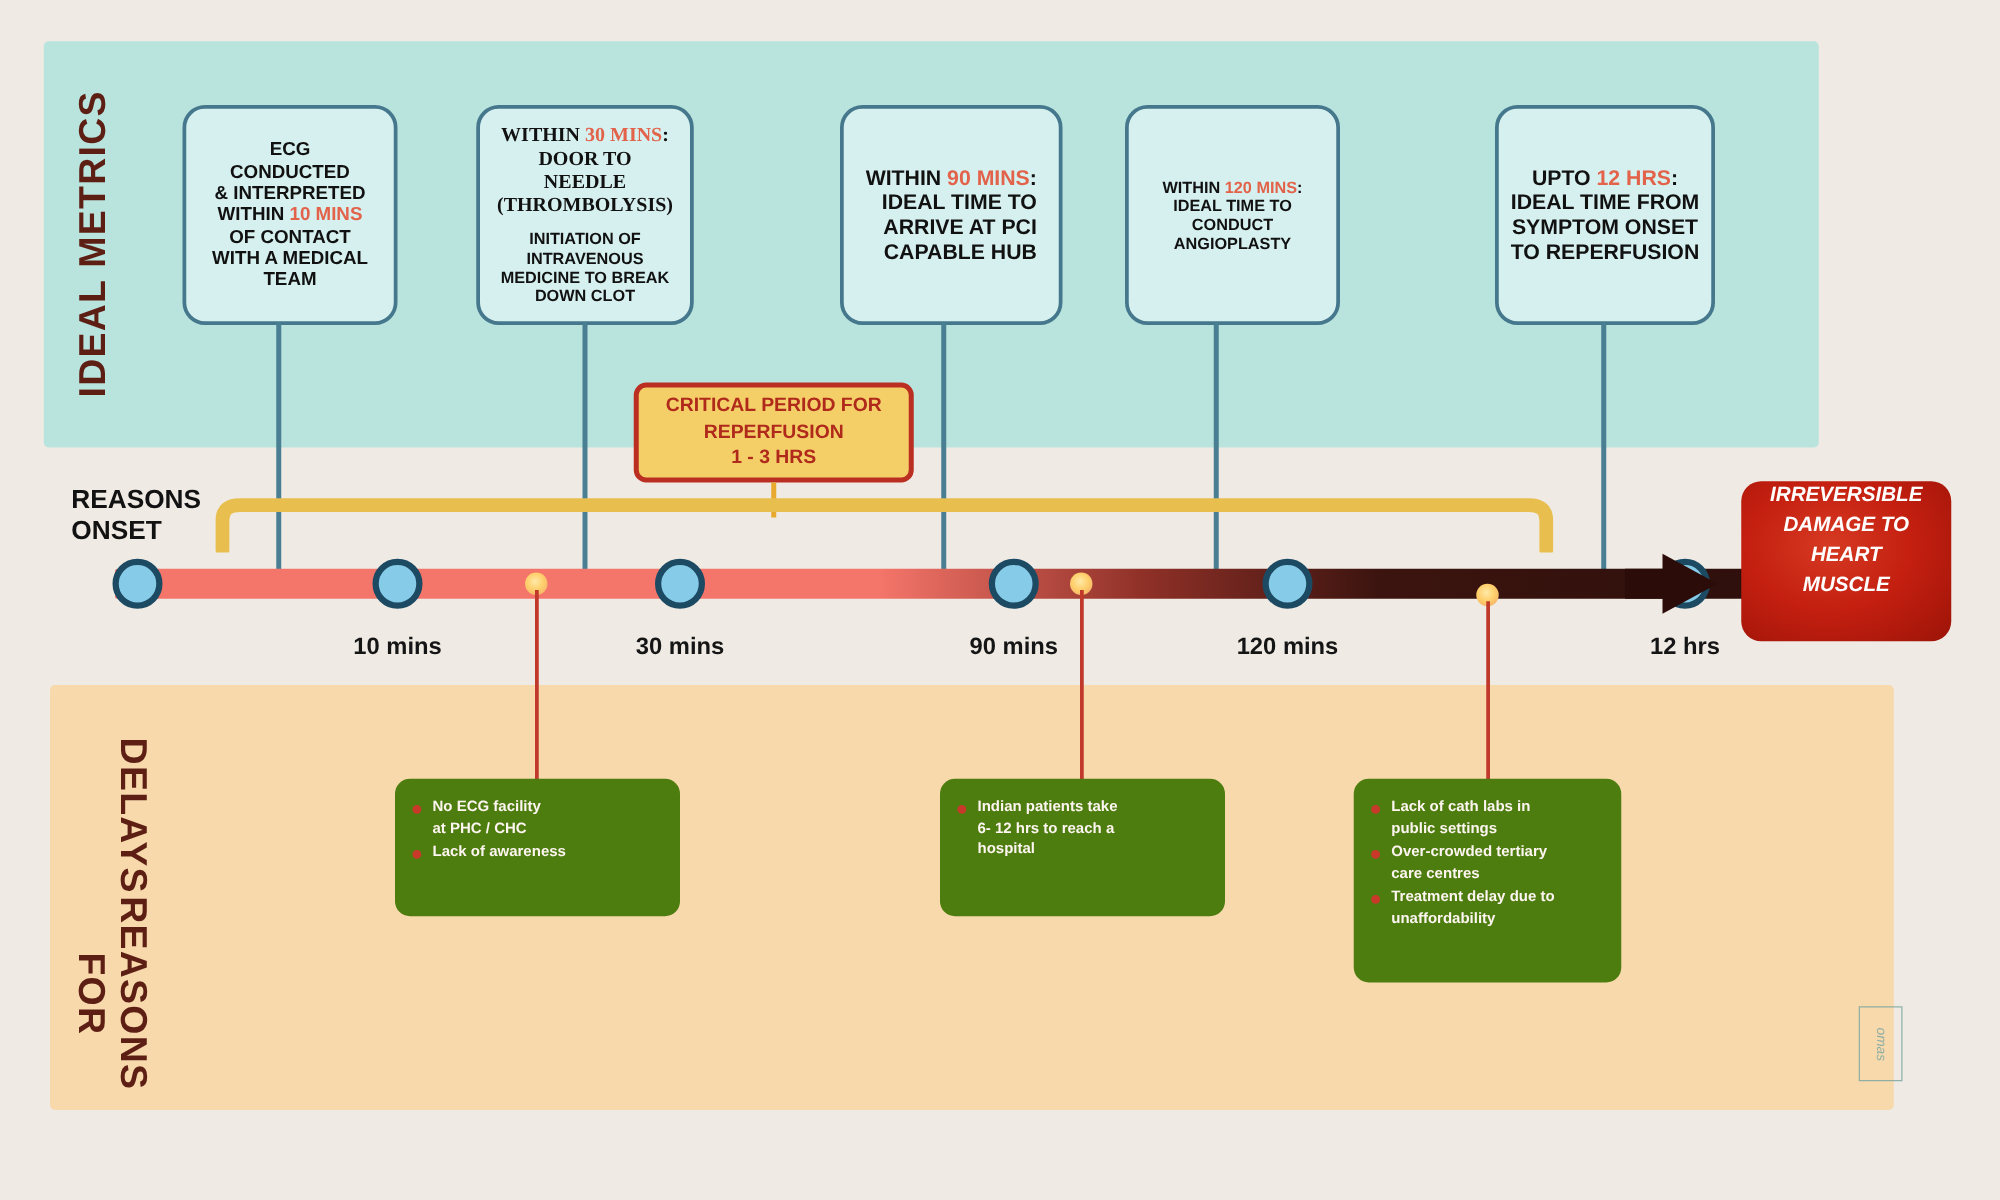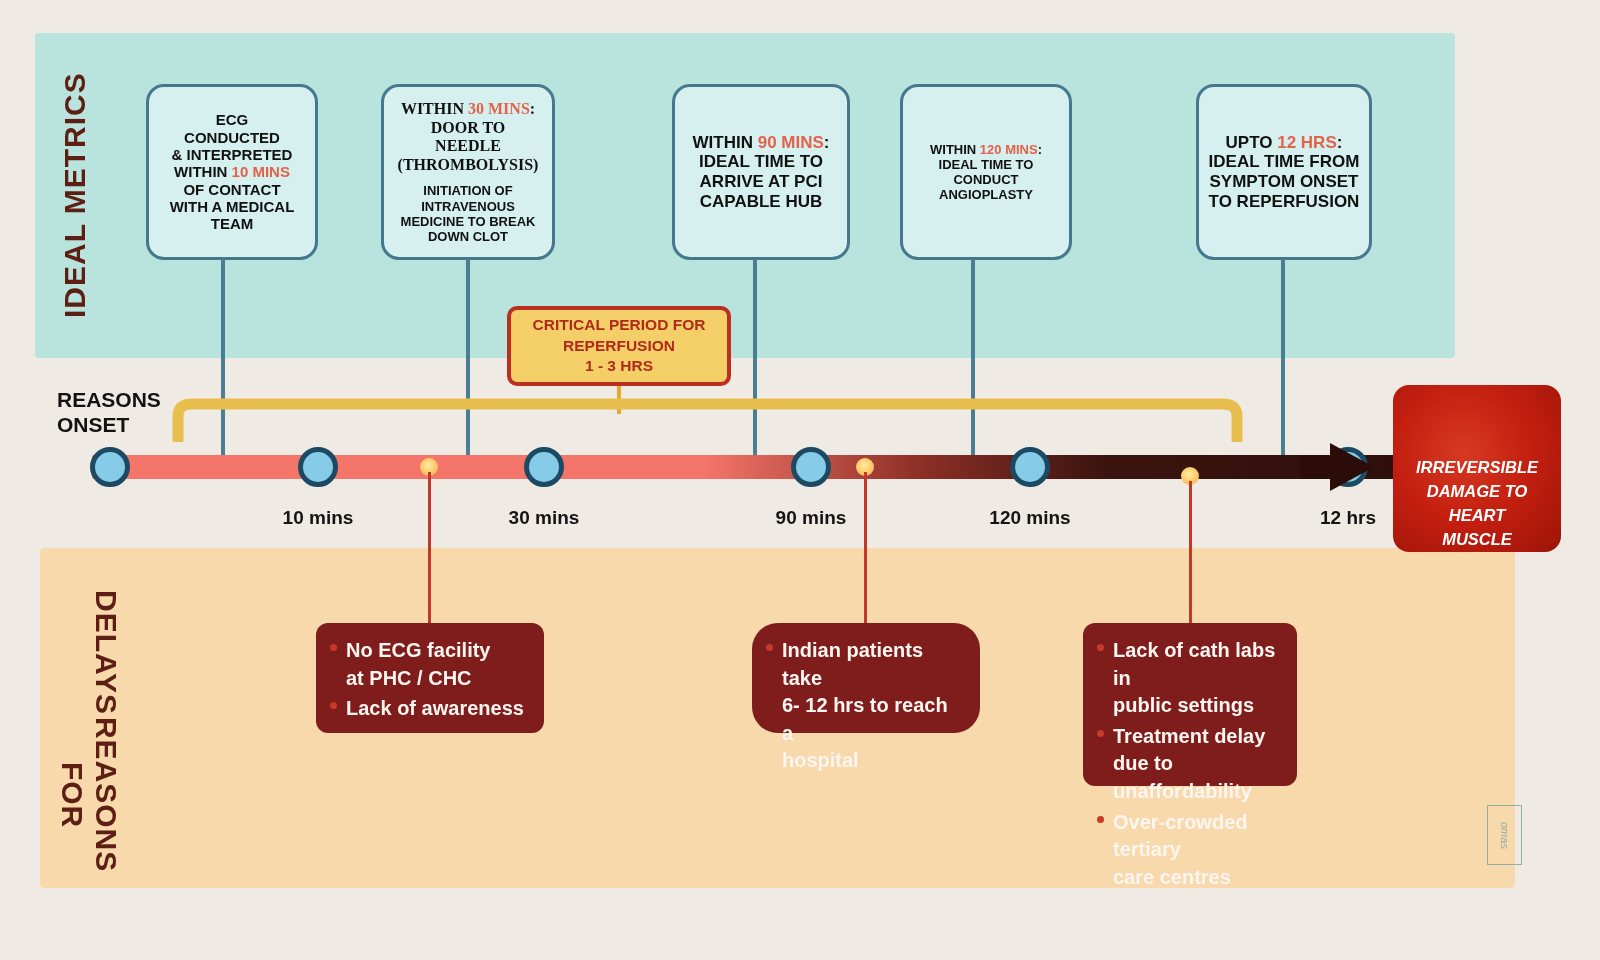--- a/index.html
+++ b/index.html
@@ -67,38 +67,38 @@
     background:#86cbe8;border:5px solid #1d4a63;box-sizing:border-box;
   }
   .tl-label{position:absolute;font-weight:bold;font-size:19px;color:#151515;text-align:center;}
   .delay-dot{
     position:absolute;width:18px;height:18px;border-radius:50%;
     background:radial-gradient(circle at 45% 40%,#ffe9a8 0%,#ffcf6b 45%,#f0a36a 100%);
   }
   .delay-stem{position:absolute;width:3px;background:#c0392b;}
   
   #damage-box{
-    position:absolute;left:1393px;top:385px;width:168px;height:167px;
+    position:absolute;left:1393px;top:385px;width:168px;height:128px;
     background:radial-gradient(ellipse at 42% 40%,#d63a22 0%,#c41f10 48%,#9c1408 100%);
-    border-radius:16px;display:flex;align-items:flex-end;justify-content:center;
+    border-radius:16px;display:flex;align-items:flex-start;justify-content:center;
     color:#fff;font-style:italic;font-weight:bold;font-size:16.5px;
     text-align:center;line-height:1.45;
   }
   #damage-arrow{
     position:absolute;left:1330px;top:443px;width:0;height:0;
     border-top:24px solid transparent;border-bottom:24px solid transparent;
     border-left:44px solid #2b0c08;
   }
   #damage-arrow-tail{
     position:absolute;left:1300px;top:455px;width:40px;height:24px;background:#2b0c08;
   }
   
   .delay-card{
-    position:absolute;background:#7f1d1d;border-radius:12px;
-    color:#fdf5ef;font-weight:bold;font-size:20px;line-height:1.38;
+    position:absolute;background:#4d7c0f;border-radius:12px;
+    color:#fdf5ef;font-weight:bold;font-size:12px;line-height:1.38;
     padding:14px 18px 14px 14px;box-sizing:border-box;
   }
   .delay-card ul{list-style:none;margin:0;padding:0;}
   .delay-card li{position:relative;padding-left:16px;margin-bottom:3px;}
   .delay-card li:before{
     content:"";position:absolute;left:0;top:7px;width:7px;height:7px;
     border-radius:50%;background:#c8392a;
   }
   
   #signature{
@@ -130,21 +130,21 @@
   <div class="m-main" style="font-size: 15px;">ECG<br>CONDUCTED<br>&amp; INTERPRETED<br>WITHIN <span class="hl">10 MINS</span><br>OF CONTACT<br>WITH A MEDICAL<br>TEAM</div>
 
 </div>
 
 <div class="metric-card" id="card-1" style="left:381px;top:84px;width:174px;height:176px;">
   <div class="m-main" style="font-size: 16px; font-family: Liberation Serif, serif;">WITHIN <span class="hl">30 MINS</span>:<br>DOOR TO<br>NEEDLE<br>(THROMBOLYSIS)</div>
   <div class="m-sub" style="font-size: 13px; text-align: center;">INITIATION OF<br>INTRAVENOUS<br>MEDICINE TO BREAK<br>DOWN CLOT</div>
 </div>
 
 <div class="metric-card" id="card-2" style="left:672px;top:84px;width:178px;height:176px;">
-  <div class="m-main" style="font-size: 17px;">WITHIN <span class="hl">90 MINS</span>:<br>IDEAL TIME TO<br>ARRIVE AT PCI<br>CAPABLE HUB</div>
+  <div class="m-main" style="font-size: 17px; text-align: right;">WITHIN <span class="hl">90 MINS</span>:<br>IDEAL TIME TO<br>ARRIVE AT PCI<br>CAPABLE HUB</div>
 
 </div>
 
 <div class="metric-card" id="card-3" style="left:900px;top:84px;width:172px;height:176px;">
   <div class="m-main" style="font-size: 13px;">WITHIN <span class="hl">120 MINS</span>:<br>IDEAL TIME TO<br>CONDUCT<br>ANGIOPLASTY</div>
 
 </div>
 
 <div class="metric-card" id="card-4" style="left:1196px;top:84px;width:176px;height:176px;">
   <div class="m-main" style="font-size: 17px;">UPTO <span class="hl">12 HRS</span>:<br>IDEAL TIME FROM<br>SYMPTOM ONSET<br>TO REPERFUSION</div>
@@ -217,27 +217,27 @@
   </div>
 </div>
 
 <div class="delay-card" id="delay-0" style="left:316px;top:623px;width:228px;height:110px;">
   <ul>
       <li>No ECG facility<br>at PHC / CHC</li>
       <li>Lack of awareness</li>
     </ul>
 </div>
 
-<div class="delay-card" id="delay-1" style="left:752px;top:623px;width:228px;height:110px;border-radius:26px;">
+<div class="delay-card" id="delay-1" style="left:752px;top:623px;width:228px;height:110px;">
   <ul>
       <li>Indian patients take<br>6- 12 hrs  to reach a<br>hospital</li>
     </ul>
 </div>
 
 <div class="delay-card" id="delay-2" style="left:1083px;top:623px;width:214px;height:163px;">
   <ul>
       <li>Lack of cath labs in<br>public settings</li>
+      <li>Over-crowded tertiary<br>care centres</li>
       <li>Treatment delay due to<br>unaffordability</li>
-      <li>Over-crowded tertiary<br>care centres</li>
     </ul>
 </div>
 
 <div id="signature">omas</div>
 
 </body></html>

